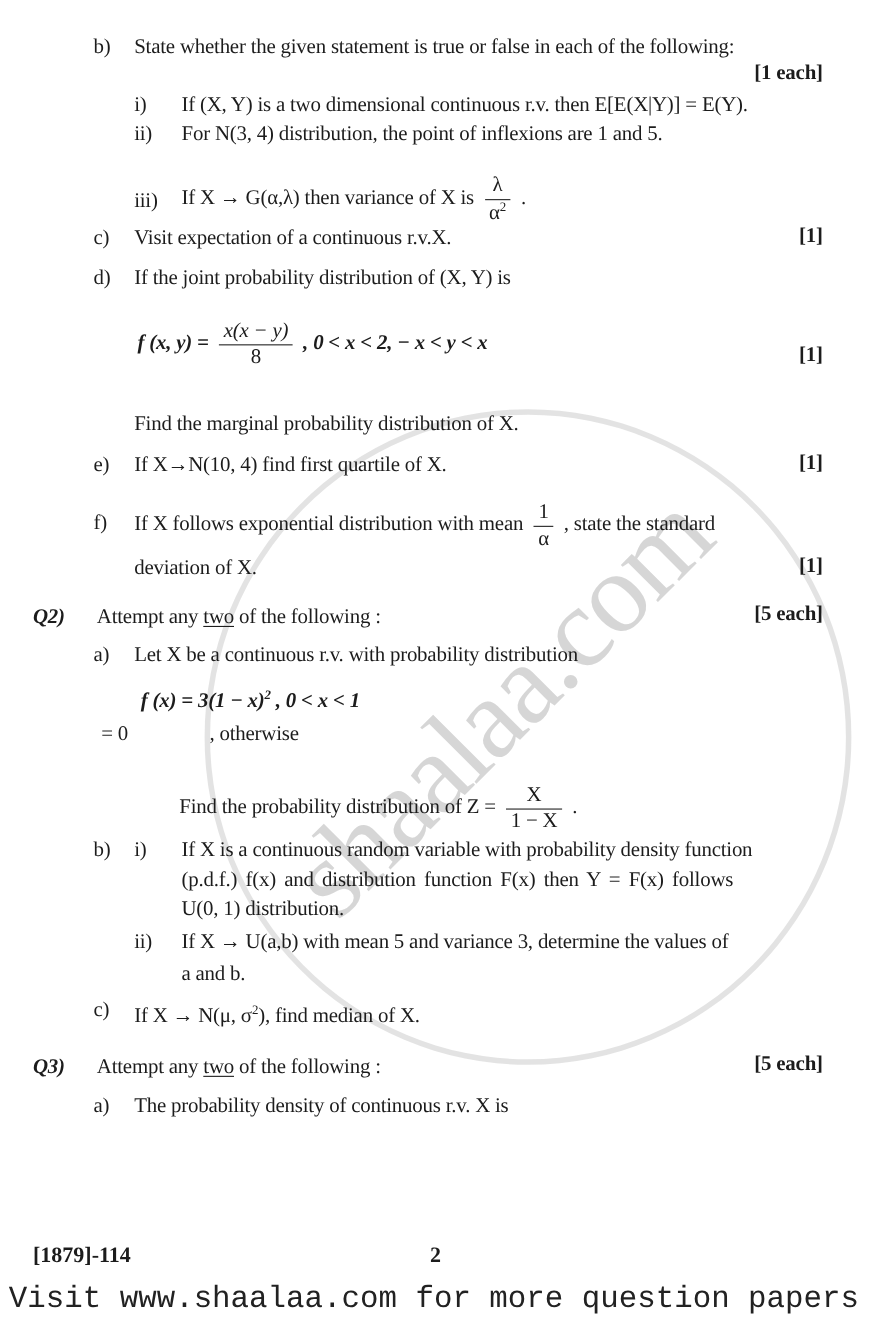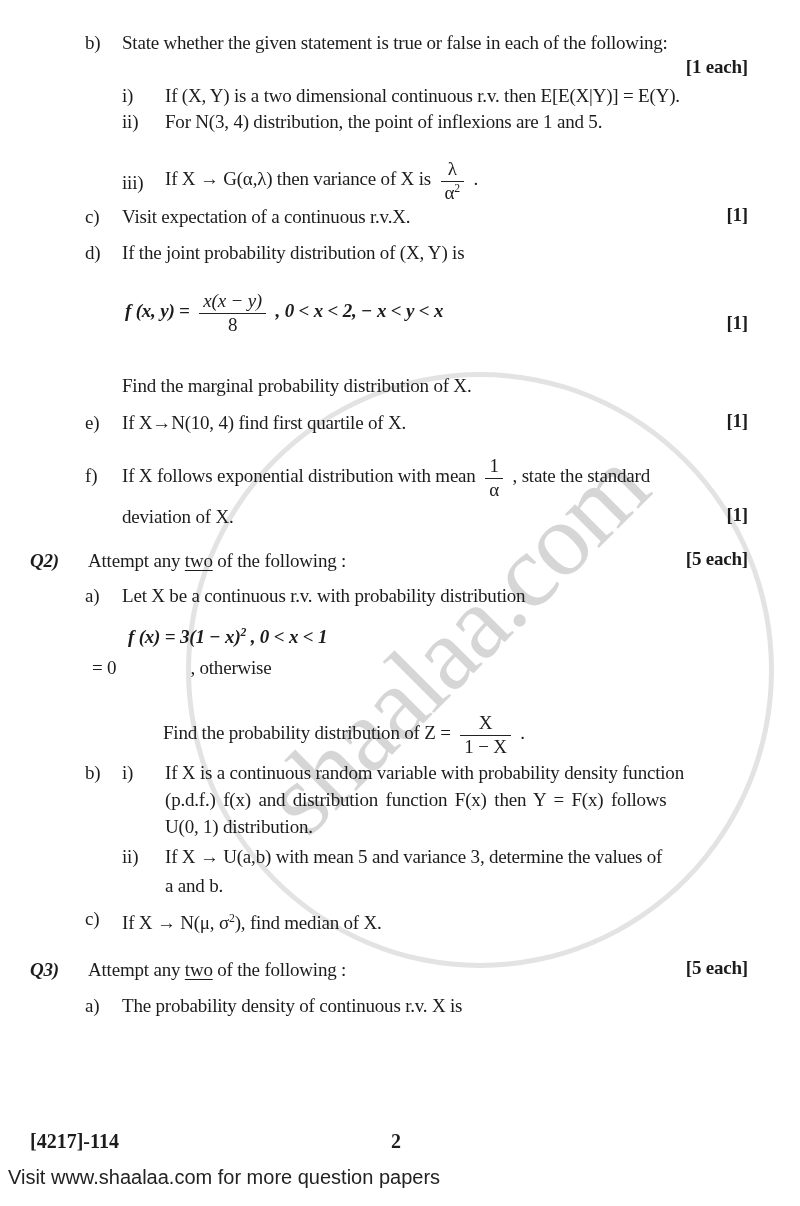--- a/index.html
+++ b/index.html
@@ -36,22 +36,22 @@
   
   .frac { display:inline-block; vertical-align:middle; text-align:center;
           margin:0 5px; line-height:1.15; }
   .frac > span { display:block; padding:0 4px; }
   .frac .num { border-bottom:1.5px solid #222; padding-bottom:1px; }
   .frac.inum .num { font-style:italic; }
   .gap { display:inline-block; width:74px; }
   .ws  { word-spacing:3px; }
   
   .foot { position:absolute; font-weight:bold; font-size:20px; z-index:1; }
-  .visit { position:absolute; left:8px; top:1166px; font-family:Liberation Sans, sans-serif;
-           font-size:20px; color:#222; z-index:1; }
+  .visit { position:absolute; left:8px; top:1166px; font-family:Liberation Mono, monospace;
+           font-size:28px; color:#222; z-index:1; }
 </style>
 </head>
 <body>
 
 <div class="page">
 
   <div class="wm-circle"></div>
   <div class="wm-text">shaalaa.com</div>
 
   <div class="row ind1" style="top:30px;">
@@ -170,17 +170,17 @@
     <span class="lab lq">Q3)</span>
     <span>Attempt any </span><span class="u">two</span><span> of the following :</span>
   </div>
   <span class="marks" style="top:957px;">[5 each]</span>
 
   <div class="row ind1" style="top:993px;">
     <span class="lab l1">a)</span>
     <span>The probability density of continuous r.v. X is</span>
   </div>
 
-  <span class="foot" style="left:30px; top:1130px;">[4217]-114</span>
+  <span class="foot" style="left:30px; top:1130px;">[1879]-114</span>
   <span class="foot" style="left:391px; top:1130px;">2</span>
   <div class="visit">Visit www.shaalaa.com for more question papers</div>
 
 </div>
 
 </body></html>

